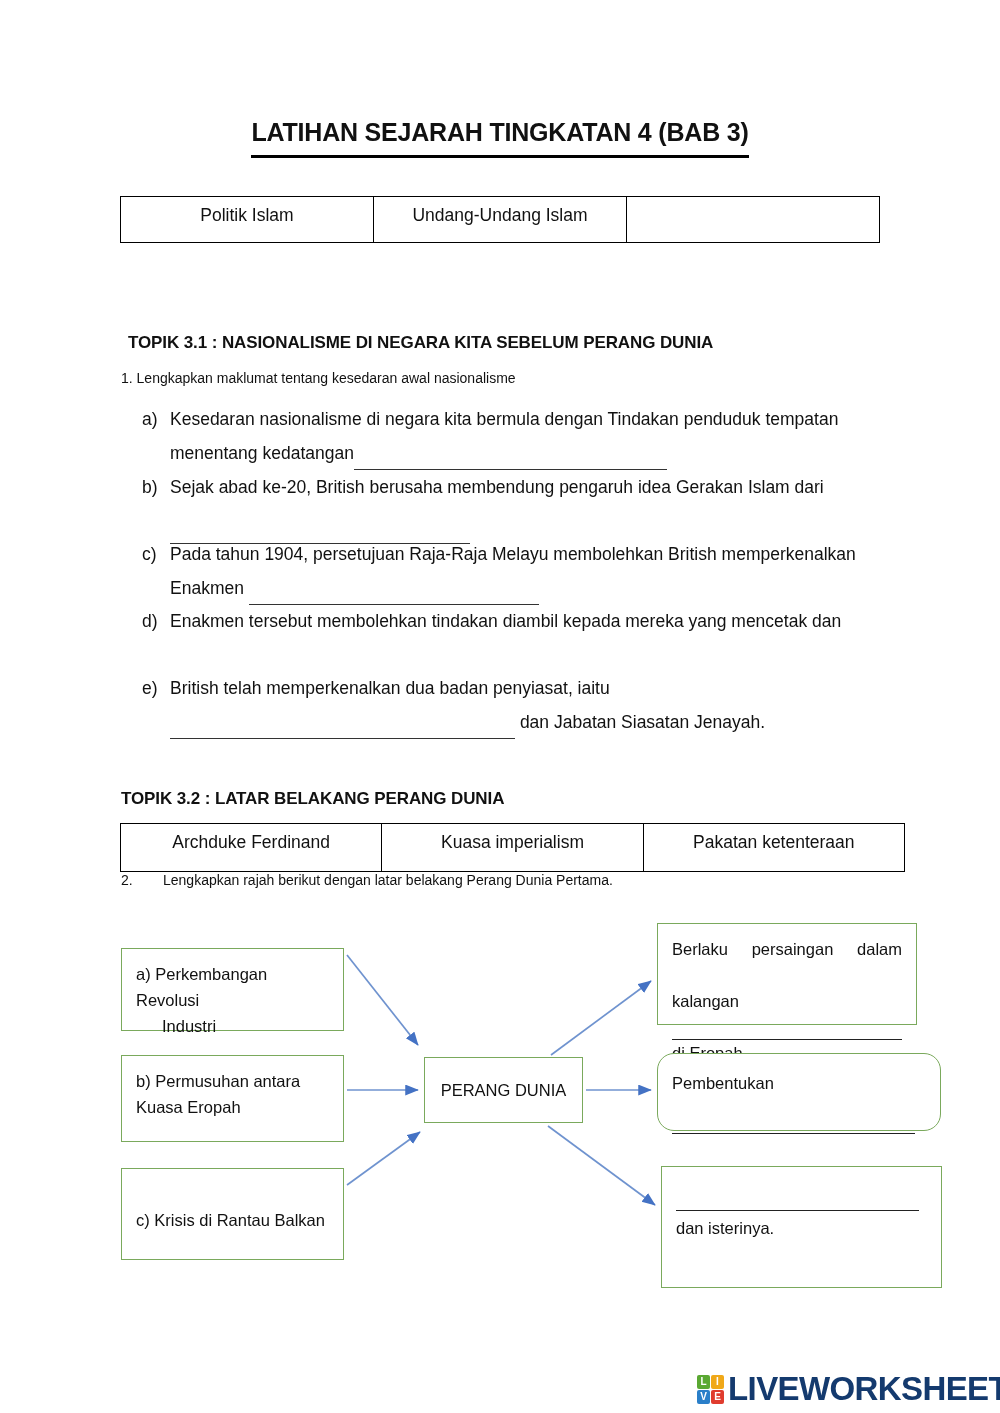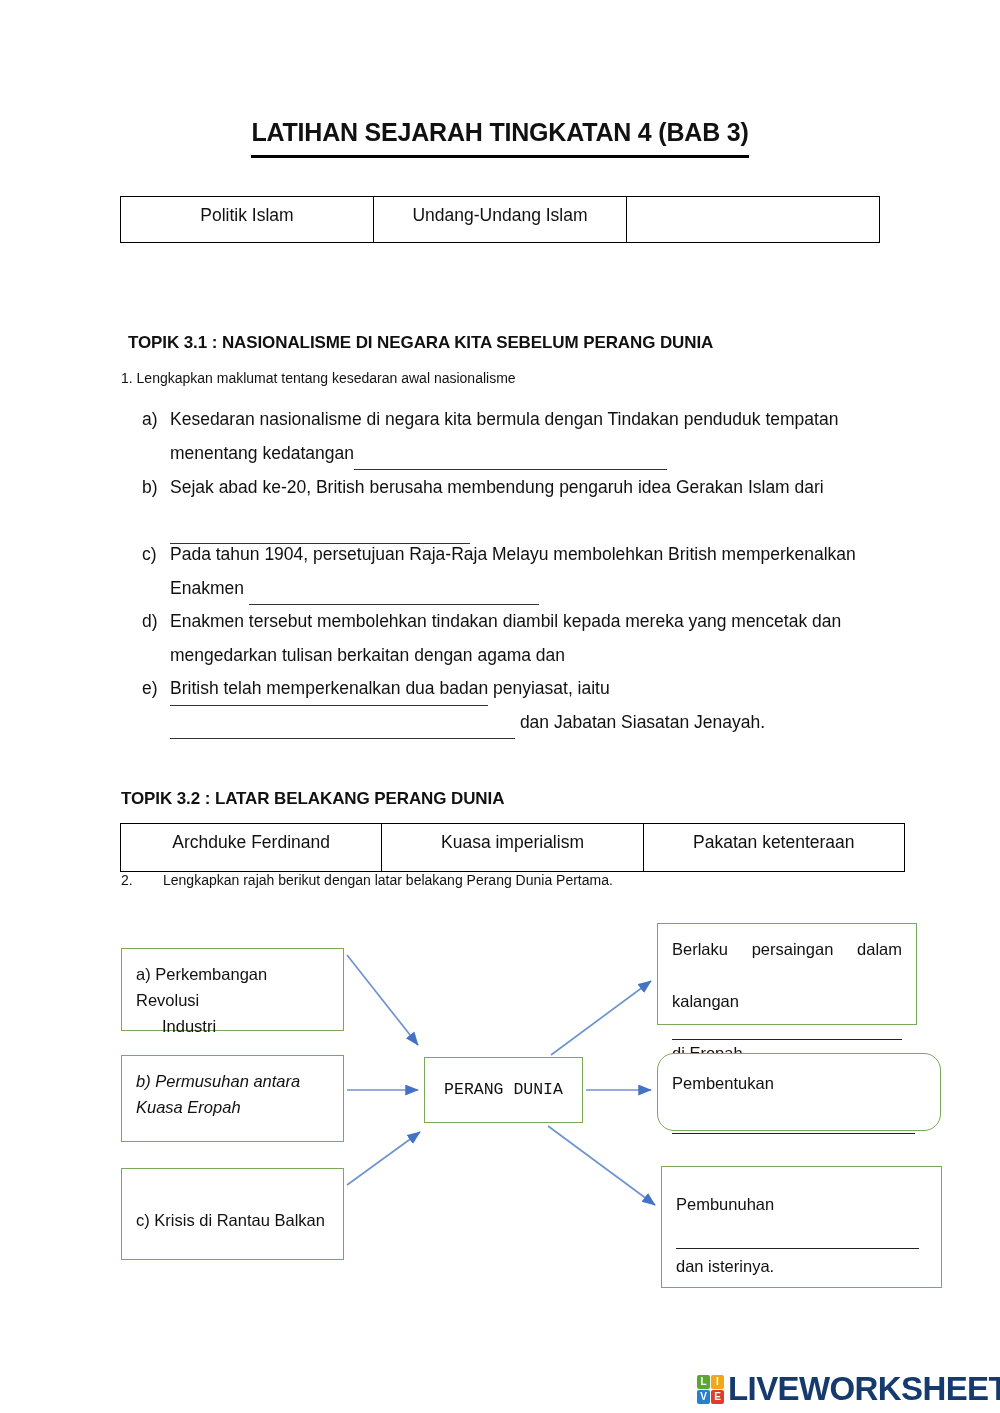--- a/index.html
+++ b/index.html
@@ -240,24 +240,20 @@
         <span>Enakmen</span>
         <span class="blank w290"></span>
       </div>
     </div>
   </div>
 
   <div class="subitem" id="item-d">
     <span class="marker">d)</span>
     <div class="body nojust">
       <span>Enakmen tersebut membolehkan tindakan diambil kepada mereka yang mencetak dan</span>
-      <div style="text-align:left;">
-        <span>mengedarkan tulisan berkaitan dengan agama dan</span>
-        <span class="blank w310"></span>
-      </div>
     </div>
   </div>
 
   <div class="subitem" id="item-e">
     <span class="marker">e)</span>
     <div class="body">
       <span>British telah memperkenalkan dua badan penyiasat, iaitu</span>
       <span class="force-just"></span>
       <div style="text-align:left;">
         <span class="blank w345"></span>
@@ -302,49 +298,48 @@
       <line x1="586" y1="190" x2="651" y2="190" stroke="#6f93cf" stroke-width="1.7" marker-end="url(#ah)"></line>
 
       <line x1="548" y1="226" x2="655" y2="305" stroke="#6f93cf" stroke-width="1.7" marker-end="url(#ah)"></line>
     </svg>
 
     <div class="dbox" id="box-a" style="border-color: rgb(122, 169, 92);">
       <div>a)  Perkembangan  Revolusi</div>
       <div style="padding-left:26px;">Industri</div>
     </div>
 
-    <div class="dbox" id="box-b" style="border-color: rgb(122, 169, 92); font-style: italic;">
+    <div class="dbox" id="box-b" style="border-color: rgb(122, 169, 92);">
       <div>b)    Permusuhan    antara</div>
       <div>Kuasa Eropah</div>
     </div>
 
     <div class="dbox" id="box-c" style="border-color: rgb(122, 169, 92);">
       <div style="padding-top:26px;">c) Krisis di Rantau Balkan</div>
     </div>
 
-    <div class="dbox" id="box-center" style="border-color: rgb(122, 169, 92); font-family: Liberation Mono, monospace;">
+    <div class="dbox" id="box-center" style="border-color: rgb(122, 169, 92);">
       <span>PERANG DUNIA</span>
     </div>
 
     <div class="dbox justified" id="box-r1" style="border-color: rgb(122, 169, 92);">
       <div><span>Berlaku persaingan dalam</span><span class="jline"></span></div>
       <div style="text-align:left;">
         <span>kalangan</span>
         <span class="dblank d2"></span>
       </div>
       <div style="text-align:left;">di Eropah</div>
     </div>
 
     <div class="dbox" id="box-r2" style="border-color: rgb(122, 169, 92);">
       <div style="padding-top:4px;">Pembentukan</div>
       <div style="padding-top:12px;"><span class="dblank d3"></span></div>
     </div>
 
     <div class="dbox" id="box-r3" style="border-color: rgb(122, 169, 92);">
-      <div style="padding-top:12px;">Pembunuhan</div>
       <div style="padding-top:6px;"><span class="dblank d3"></span></div>
       <div style="padding-top:4px;">dan isterinya.</div>
     </div>
 
   </div>
 
   <div class="logo">
     <div class="logo-tiles">
       <div class="logo-tile" style="background: rgb(90, 168, 50);">L</div>
       <div class="logo-tile" style="background: rgb(240, 168, 24);">I</div>

